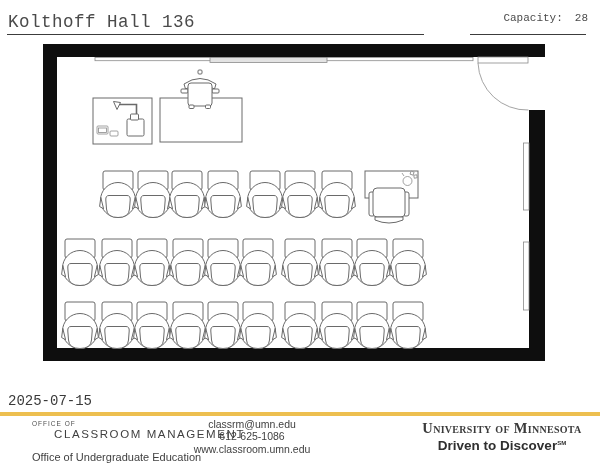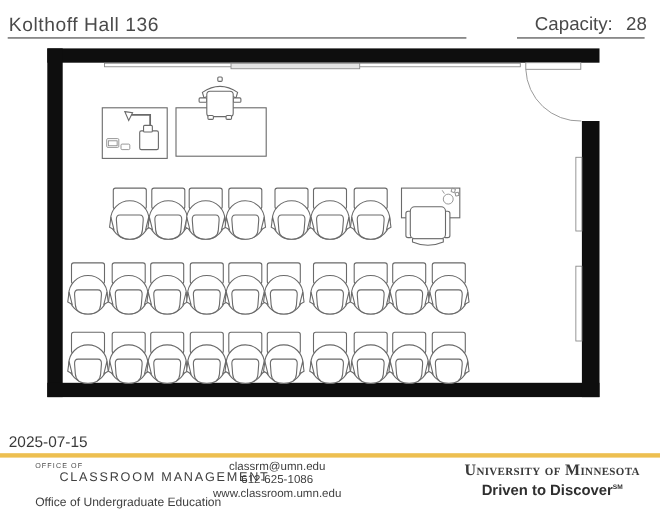--- a/index.html
+++ b/index.html
@@ -1,22 +1,22 @@
 <!DOCTYPE html>
 <html><head>
 <meta charset="utf-8">
 <style>
   html,body{margin:0;padding:0;background:#fff;}
   #page{position:relative;width:600px;height:464px;background:#ffffff;overflow:hidden;
         font-family:"Liberation Sans",sans-serif;color:#3d3d3d;}
-  .mono{font-family:Liberation Sans, sans-serif;}
+  .mono{font-family:Liberation Mono, monospace;}
   
   #room-title{position:absolute;left:8px;top:12px;font-size:17.5px;letter-spacing:.5px;color:#4a4a4a;}
   #title-underline{position:absolute;left:7px;top:34px;width:417px;border-top:1.5px solid #3c3c3c;}
-  #capacity{position:absolute;left:466px;top:12px;width:122px;font-size:17px;color:#4a4a4a;
+  #capacity{position:absolute;left:466px;top:12px;width:122px;font-size:11px;color:#4a4a4a;
             display:flex;justify-content:flex-end;gap:12px;}
   #capacity-underline{position:absolute;left:470px;top:34px;width:116px;border-top:1.5px solid #3c3c3c;}
   
   #plan-svg{position:absolute;left:0;top:0;}
   .ln{fill:#ffffff;stroke:#6a6a6a;stroke-width:1;}
   .thin{fill:#ffffff;stroke:#8a8a8a;stroke-width:0.8;}
   .wall{fill:#0e0e0e;stroke:none;}
   
   #plot-date{position:absolute;left:8px;top:393px;font-size:14px;color:#3a3a3a;}
   #accent-bar{position:absolute;left:0;top:412px;width:600px;height:4px;}

